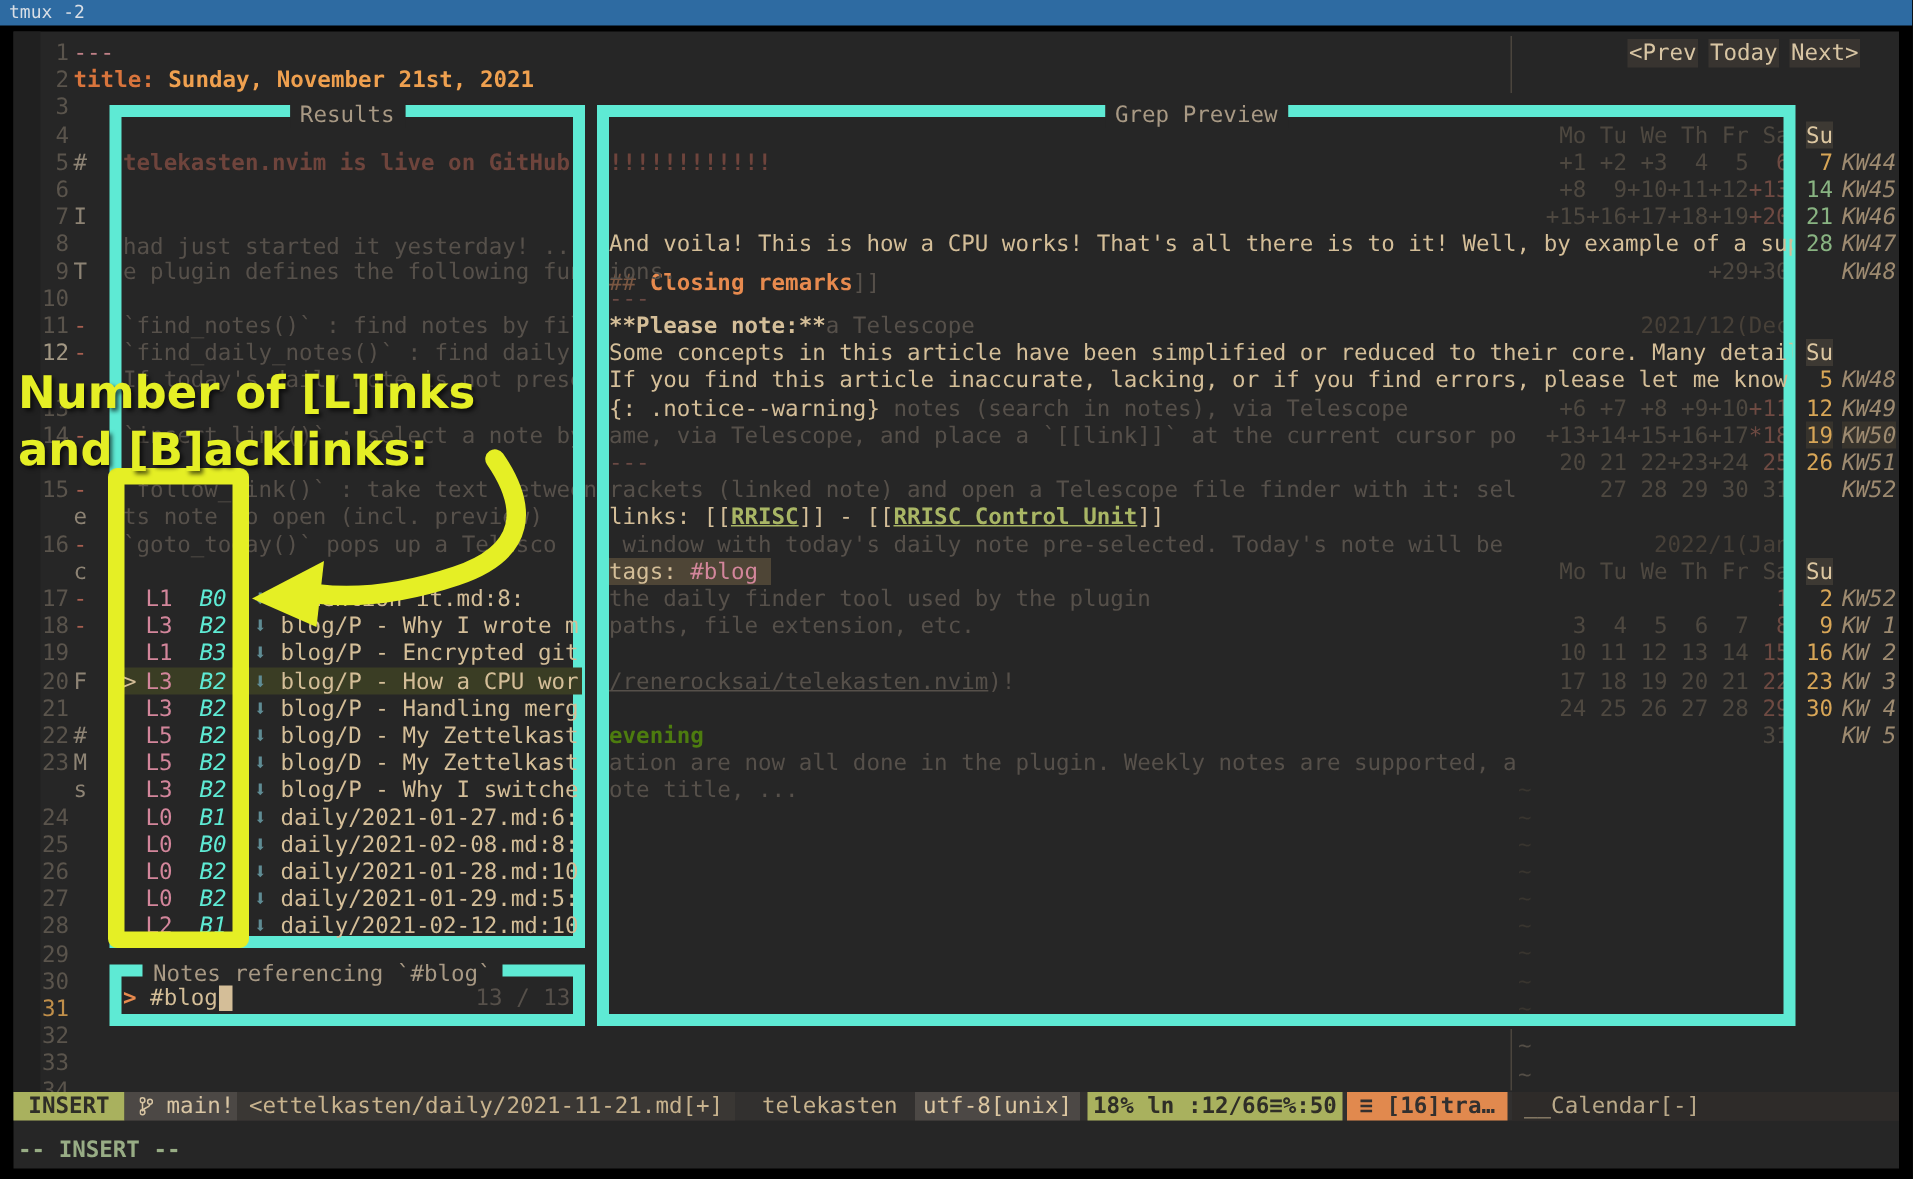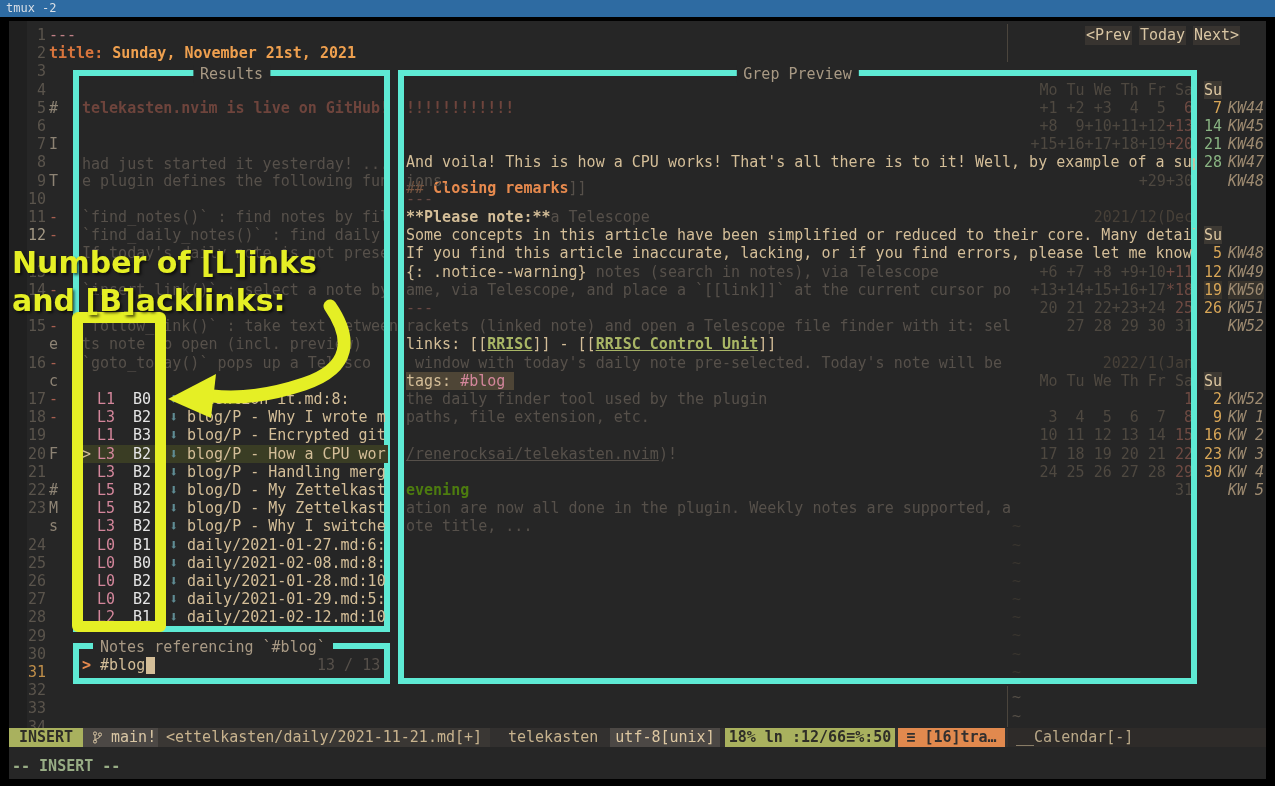--- a/index.html
+++ b/index.html
@@ -10,30 +10,30 @@
   .term{position:absolute;left:9px;top:21px;width:1257px;height:758px;background:#262626;}
   .gutterstrip{position:absolute;left:9px;top:21px;width:18px;height:707px;background:#202020;}
   .t{position:absolute;white-space:pre;font:15px/18px "DejaVu Sans Mono",monospace;color:#d4be98;}
   .b{font-weight:bold;}
   .tan{color:#d4be98;} .tb{color:#d4be98;font-weight:bold;}
   .dim{color:#56504a;} .du{color:#56504a;text-decoration:underline;}
   .dr{color:#6a4a44;} .drb{color:#6e443c;font-weight:bold;}
   .do{color:#7a5742;} .dob{color:#4d7c0f;font-weight:bold;}
   .ob{color:#e78a4e;font-weight:bold;}
   .o1{color:#d8743c;font-weight:bold;} .o2{color:#efa04f;font-weight:bold;}
-  .pink{color:#d3869b;} .blue{color:#e5e5e5;} .teal{color:#89b482;} .yel{color:#d8a657;}
+  .pink{color:#d3869b;} .blue{color:#5eead4;font-style:italic;} .teal{color:#89b482;} .yel{color:#d8a657;}
   .g{color:#a9b665;font-weight:bold;text-decoration:underline;}
   .ts{color:#d4be98;background:#4e4536;} .pk{color:#d3869b;background:#4e4536;}
   .cdim{color:#4e4840;} .cred{color:#6e4a42;} .chdr{color:#474038;}
   .kw{color:#9d8a70;font-style:italic;}
   .lnum{color:#5a544c;} .lncur{color:#a39884;} .lno{color:#c08f4a;}
   .mg{color:#8d8374;} .mgr{color:#a85f50;}
   .pinkish{color:#c08087;}
   .arrowico{color:#5f8c94;}
-  .floatbox{position:absolute;border:6px solid #5eead4;background:transparent;box-sizing:border-box;}
+  .floatbox{position:absolute;border:8px solid #5eead4;background:transparent;box-sizing:border-box;}
   .floattitle{position:absolute;top:-11px;background:#262626;color:#a89984;
               font:15px/18px "DejaVu Sans Mono",monospace;padding:0 7px;white-space:pre;}
   .clip{position:absolute;overflow:hidden;}
   .selrow{position:absolute;background:#3a3d24;}
   .navbtn{position:absolute;height:19px;background:#383430;color:#d8c5a3;
           font:15px/19px "DejaVu Sans Mono",monospace;text-align:center;white-space:pre;}
   .vsep{position:absolute;width:1px;background:#4b453d;}
   .sl{position:absolute;top:728px;height:19px;font:15px/19px "DejaVu Sans Mono",monospace;
       white-space:pre;box-sizing:border-box;}
   .suh{background:#3d3933;color:#ddc7a1;}

